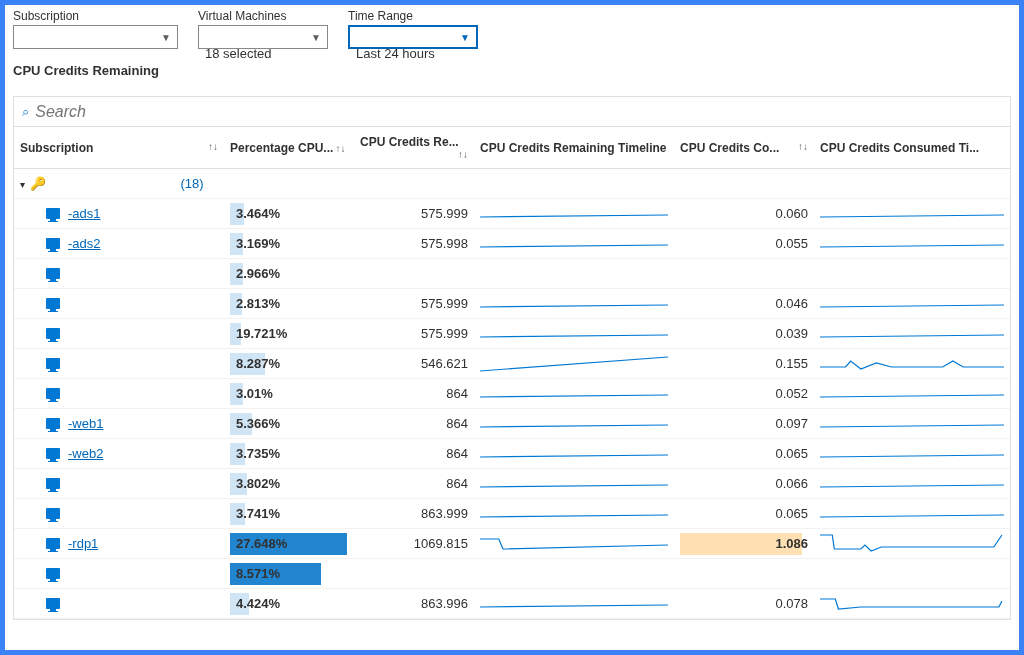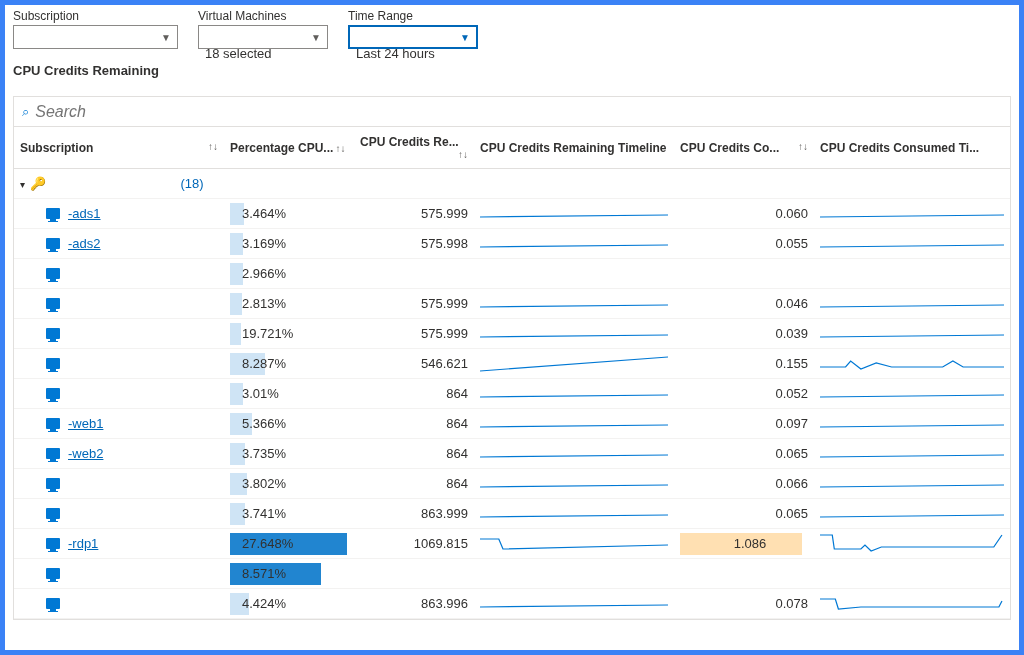--- a/index.html
+++ b/index.html
@@ -36,21 +36,21 @@
   .count-link { color: #0067b8; }
   .name-cell { display: flex; align-items: center; gap: 8px; padding-left: 26px; }
   .vm-icon { width: 14px; height: 11px; background: #0078d4; position: relative; display: inline-block; border-radius: 1px; }
   .vm-icon::after { content: ""; position: absolute; left: 4px; top: 11px; width: 6px; height: 2px; background: #0078d4; }
   .vm-icon::before { content: ""; position: absolute; left: 2px; top: 13px; width: 10px; height: 1px; background: #0078d4; }
   .vm-link { color: #0067b8; cursor: pointer; text-decoration: underline; }
   .bar-cell { position: relative; height: 22px; }
   .bar-shade { position: absolute; left: 0; top: 0; bottom: 0; background: #cfe4f5; }
   .bar-shade.strong { background: #2185d0; }
   .bar-shade.hot { background: #ffe0b2; }
-  .bar-txt { position: relative; padding-left: 12px; line-height: 22px; }
+  .bar-txt { position: relative; padding-left: 6px; line-height: 22px; font-weight: bold; }
   .num-right { text-align: right; padding-right: 16px; }
   .spark { width: 100%; height: 22px; }
   .spark path { fill: none; stroke: #0078d4; stroke-width: 1.2; }
 </style>
 </head>
 <body>
 <div class="frame">
 
 <div class="filters">
   <div class="fcol">
@@ -362,21 +362,21 @@
      <div class="bar-txt">27.648%</div>
    </div>
             </td>
             <td class="num-right">1069.815</td>
             <td><svg class="spark" viewBox="0 0 180 22" preserveAspectRatio="none">
                 <path d="M0 8 L18 8 L22 18 L180 14"></path>
               </svg></td>
             <td>
               <div class="bar-cell">
                 <div class="bar-shade hot" style="width:95%"></div>
-                <div class="bar-txt" style="text-align:center">1.086</div>
+                <div class="bar-txt" style="text-align:right">1.086</div>
               </div>
             </td>
             <td><svg class="spark" viewBox="0 0 180 22" preserveAspectRatio="none">
                 <path d="M0 4 L12 4 L14 18 L40 18 L44 14 L50 20 L60 16 L170 16 L178 4"></path>
               </svg></td>
           </tr>
           <tr>
             <td>
               <div class="name-cell">
      <span class="vm-icon"></span>

